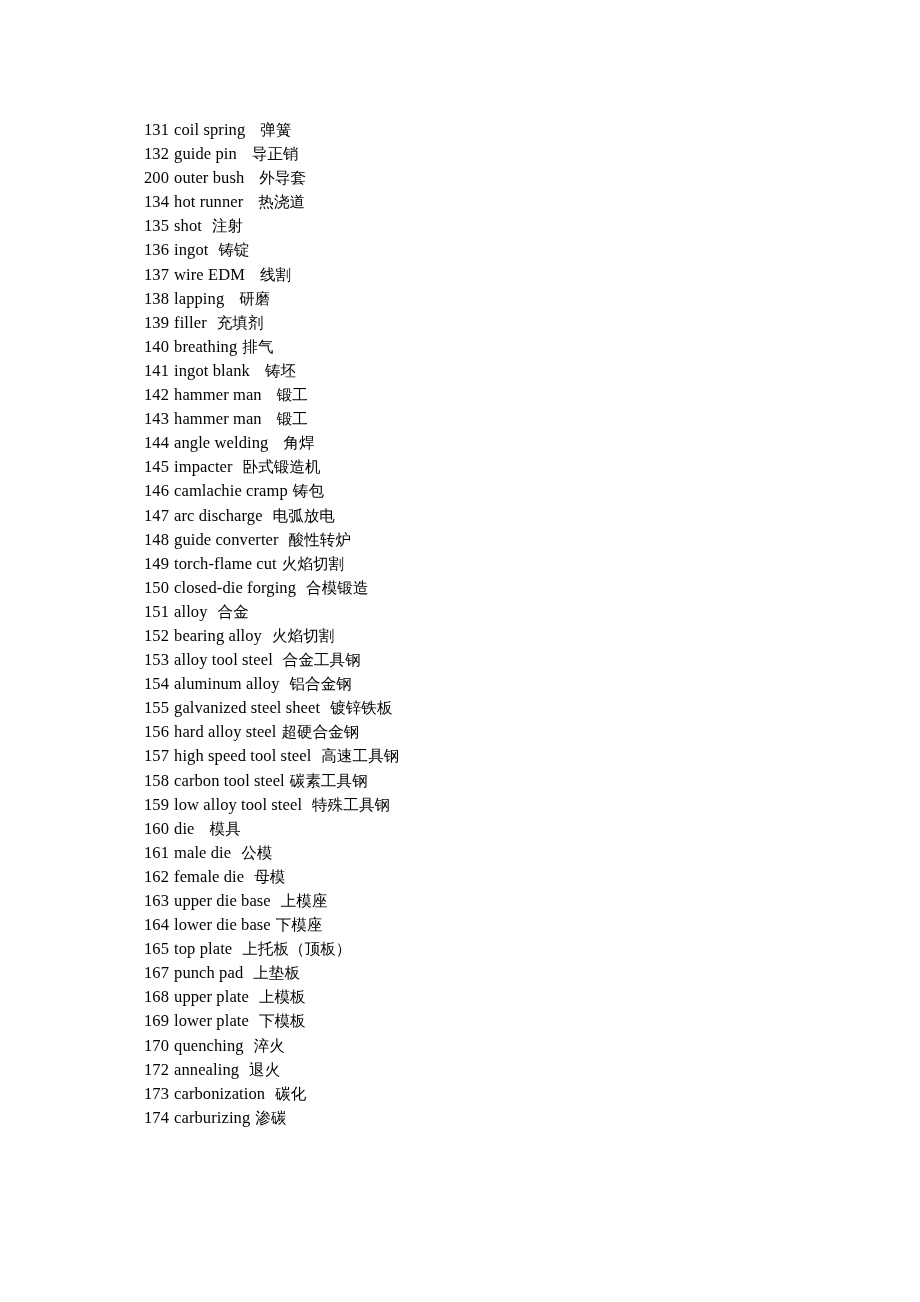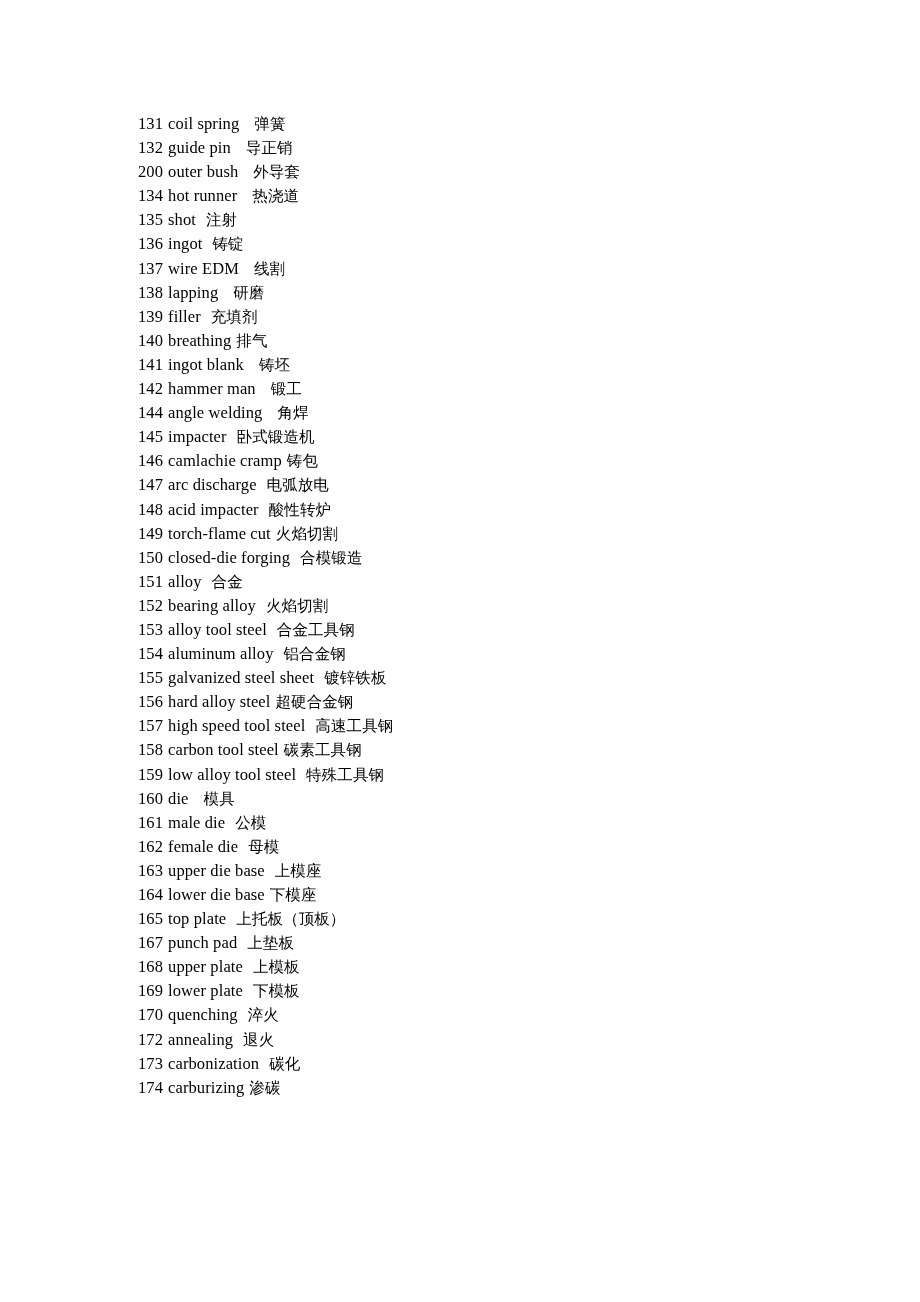--- a/index.html
+++ b/index.html
@@ -21,21 +21,21 @@
     width: 920px;
     height: 1302px;
     background: #ffffff;
     box-sizing: border-box;
   }
   .glossary-list {
     position: absolute;
     left: 138px;
     top: 112px;
     width: 700px;
-    margin: 0;
+    margin: 6px;
     padding: 0;
     list-style: none;
   }
   .entry {
     height: 24.1px;
     line-height: 24.1px;
     font-size: 16.5px;
     white-space: nowrap;
     letter-spacing: 0.1px;
   }
@@ -67,25 +67,26 @@
       <li class="entry"><span class="num">200</span><span class="gap gap-s"></span><span class="term-en">outer bush</span><span class="gap gap-l"></span><span class="term-zh">外导套</span></li>
       <li class="entry"><span class="num">134</span><span class="gap gap-s"></span><span class="term-en">hot runner</span><span class="gap gap-l"></span><span class="term-zh">热浇道</span></li>
       <li class="entry"><span class="num">135</span><span class="gap gap-s"></span><span class="term-en">shot</span><span class="gap gap-m"></span><span class="term-zh">注射</span></li>
       <li class="entry"><span class="num">136</span><span class="gap gap-s"></span><span class="term-en">ingot</span><span class="gap gap-m"></span><span class="term-zh">铸锭</span></li>
       <li class="entry"><span class="num">137</span><span class="gap gap-s"></span><span class="term-en">wire EDM</span><span class="gap gap-l"></span><span class="term-zh">线割</span></li>
       <li class="entry"><span class="num">138</span><span class="gap gap-s"></span><span class="term-en">lapping</span><span class="gap gap-l"></span><span class="term-zh">研磨</span></li>
       <li class="entry"><span class="num">139</span><span class="gap gap-s"></span><span class="term-en">filler</span><span class="gap gap-m"></span><span class="term-zh">充填剂</span></li>
       <li class="entry"><span class="num">140</span><span class="gap gap-s"></span><span class="term-en">breathing</span><span class="gap gap-s"></span><span class="term-zh">排气</span></li>
       <li class="entry"><span class="num">141</span><span class="gap gap-s"></span><span class="term-en">ingot blank</span><span class="gap gap-l"></span><span class="term-zh">铸坯</span></li>
       <li class="entry"><span class="num">142</span><span class="gap gap-s"></span><span class="term-en">hammer man</span><span class="gap gap-l"></span><span class="term-zh">锻工</span></li>
+      <li class="entry"><span class="num">143</span><span class="gap gap-s"></span><span class="term-en">hammer man</span><span class="gap gap-l"></span><span class="term-zh">锻工</span></li>
       <li class="entry"><span class="num">144</span><span class="gap gap-s"></span><span class="term-en">angle welding</span><span class="gap gap-l"></span><span class="term-zh">角焊</span></li>
       <li class="entry"><span class="num">145</span><span class="gap gap-s"></span><span class="term-en">impacter</span><span class="gap gap-m"></span><span class="term-zh">卧式锻造机</span></li>
       <li class="entry"><span class="num">146</span><span class="gap gap-s"></span><span class="term-en">camlachie cramp</span><span class="gap gap-s"></span><span class="term-zh">铸包</span></li>
       <li class="entry"><span class="num">147</span><span class="gap gap-s"></span><span class="term-en">arc discharge</span><span class="gap gap-m"></span><span class="term-zh">电弧放电</span></li>
-      <li class="entry"><span class="num">148</span><span class="gap gap-s"></span><span class="term-en">acid impacter</span><span class="gap gap-m"></span><span class="term-zh">酸性转炉</span></li>
+      <li class="entry"><span class="num">148</span><span class="gap gap-s"></span><span class="term-en">guide converter</span><span class="gap gap-m"></span><span class="term-zh">酸性转炉</span></li>
       <li class="entry"><span class="num">149</span><span class="gap gap-s"></span><span class="term-en">torch-flame cut</span><span class="gap gap-s"></span><span class="term-zh">火焰切割</span></li>
       <li class="entry"><span class="num">150</span><span class="gap gap-s"></span><span class="term-en">closed-die forging</span><span class="gap gap-m"></span><span class="term-zh">合模锻造</span></li>
       <li class="entry"><span class="num">151</span><span class="gap gap-s"></span><span class="term-en">alloy</span><span class="gap gap-m"></span><span class="term-zh">合金</span></li>
       <li class="entry"><span class="num">152</span><span class="gap gap-s"></span><span class="term-en">bearing alloy</span><span class="gap gap-m"></span><span class="term-zh">火焰切割</span></li>
       <li class="entry"><span class="num">153</span><span class="gap gap-s"></span><span class="term-en">alloy tool steel</span><span class="gap gap-m"></span><span class="term-zh">合金工具钢</span></li>
       <li class="entry"><span class="num">154</span><span class="gap gap-s"></span><span class="term-en">aluminum alloy</span><span class="gap gap-m"></span><span class="term-zh">铝合金钢</span></li>
       <li class="entry"><span class="num">155</span><span class="gap gap-s"></span><span class="term-en">galvanized steel sheet</span><span class="gap gap-m"></span><span class="term-zh">镀锌铁板</span></li>
       <li class="entry"><span class="num">156</span><span class="gap gap-s"></span><span class="term-en">hard alloy steel</span><span class="gap gap-s"></span><span class="term-zh">超硬合金钢</span></li>
       <li class="entry"><span class="num">157</span><span class="gap gap-s"></span><span class="term-en">high speed tool steel</span><span class="gap gap-m"></span><span class="term-zh">高速工具钢</span></li>
       <li class="entry"><span class="num">158</span><span class="gap gap-s"></span><span class="term-en">carbon tool steel</span><span class="gap gap-s"></span><span class="term-zh">碳素工具钢</span></li>

